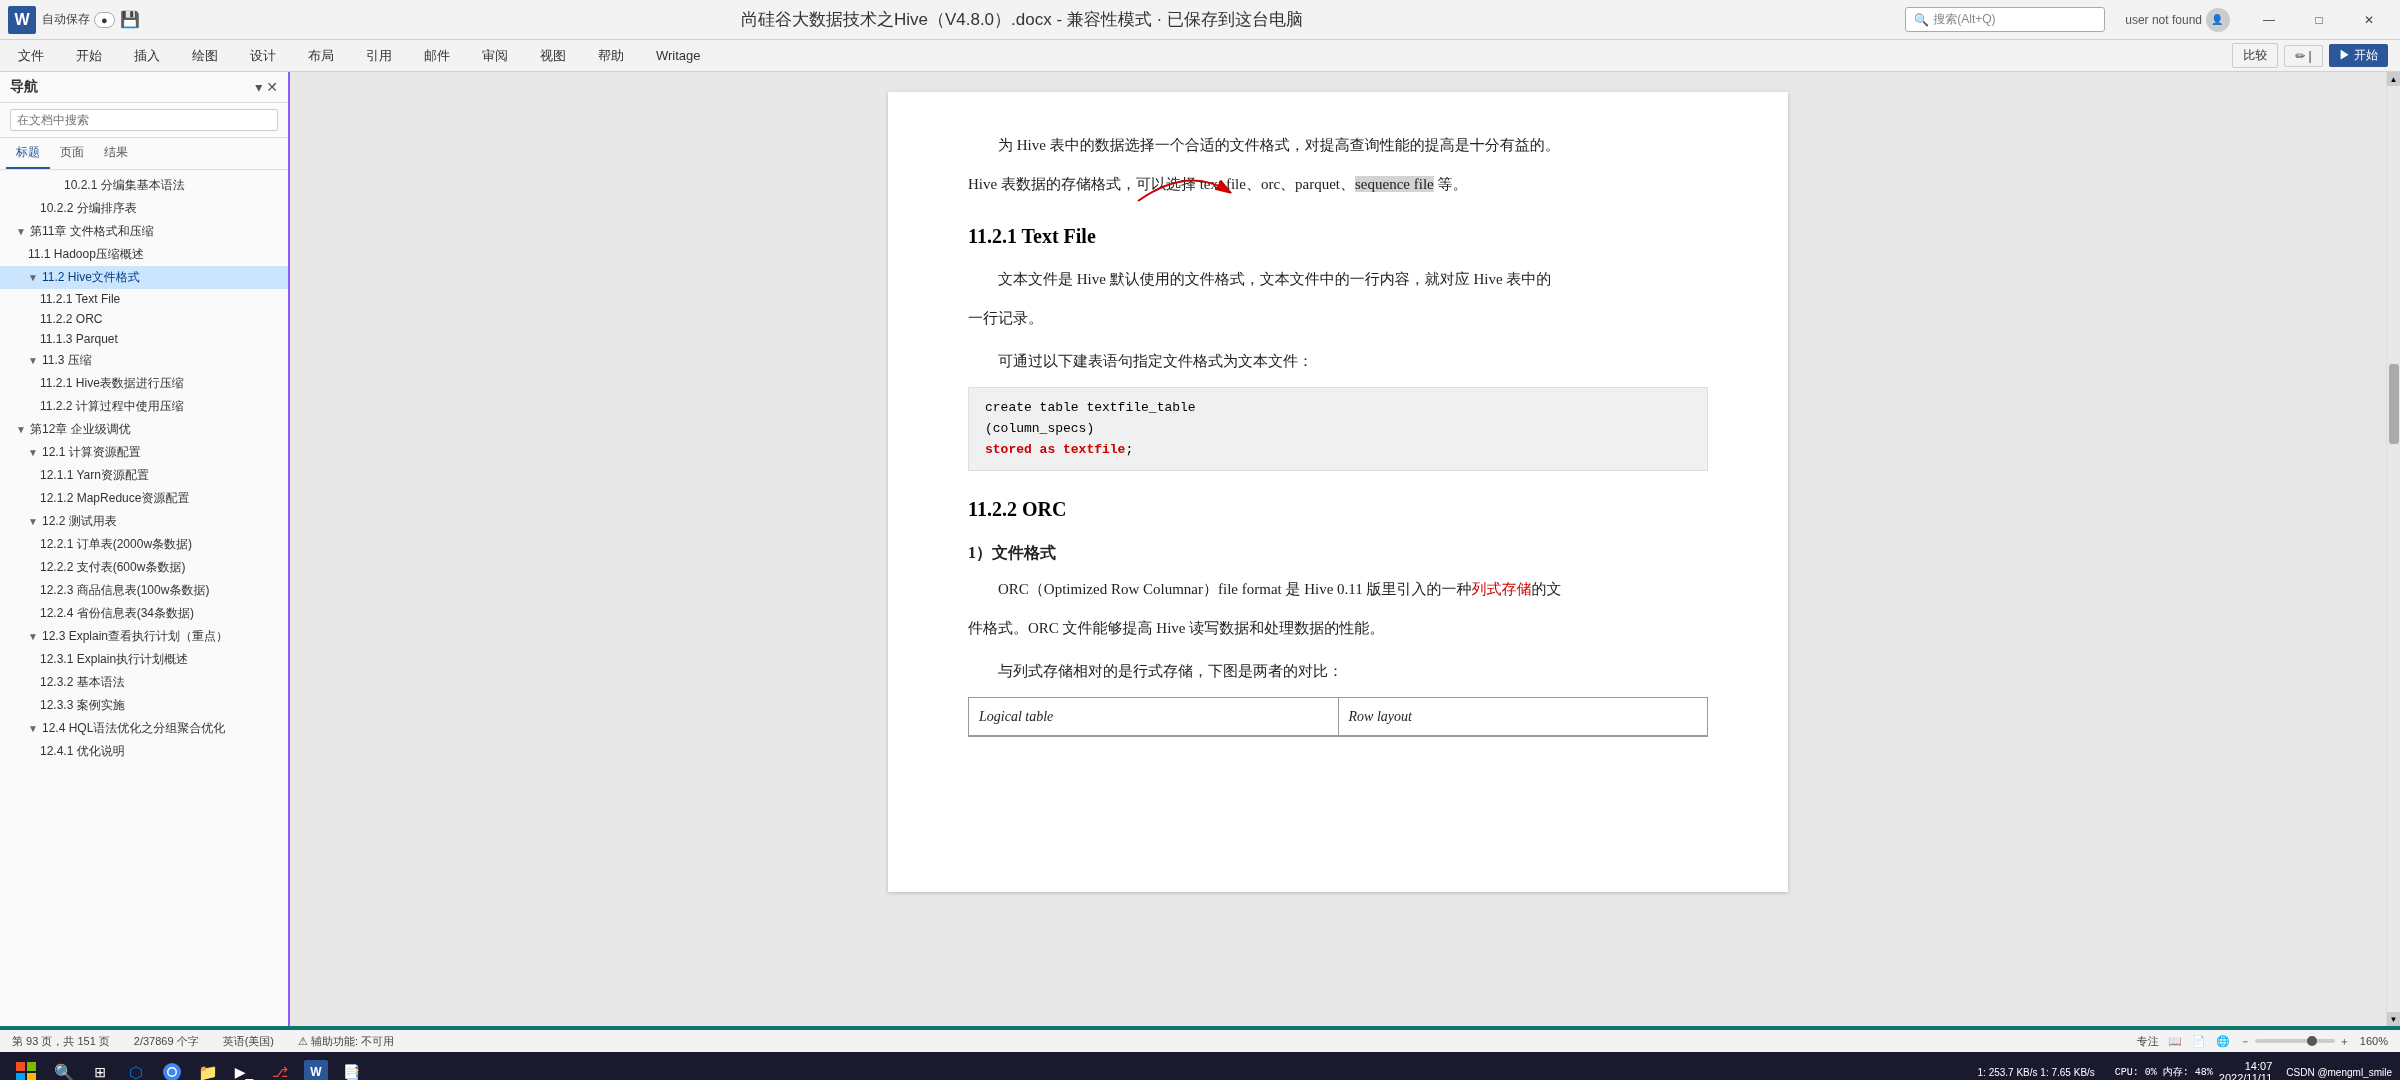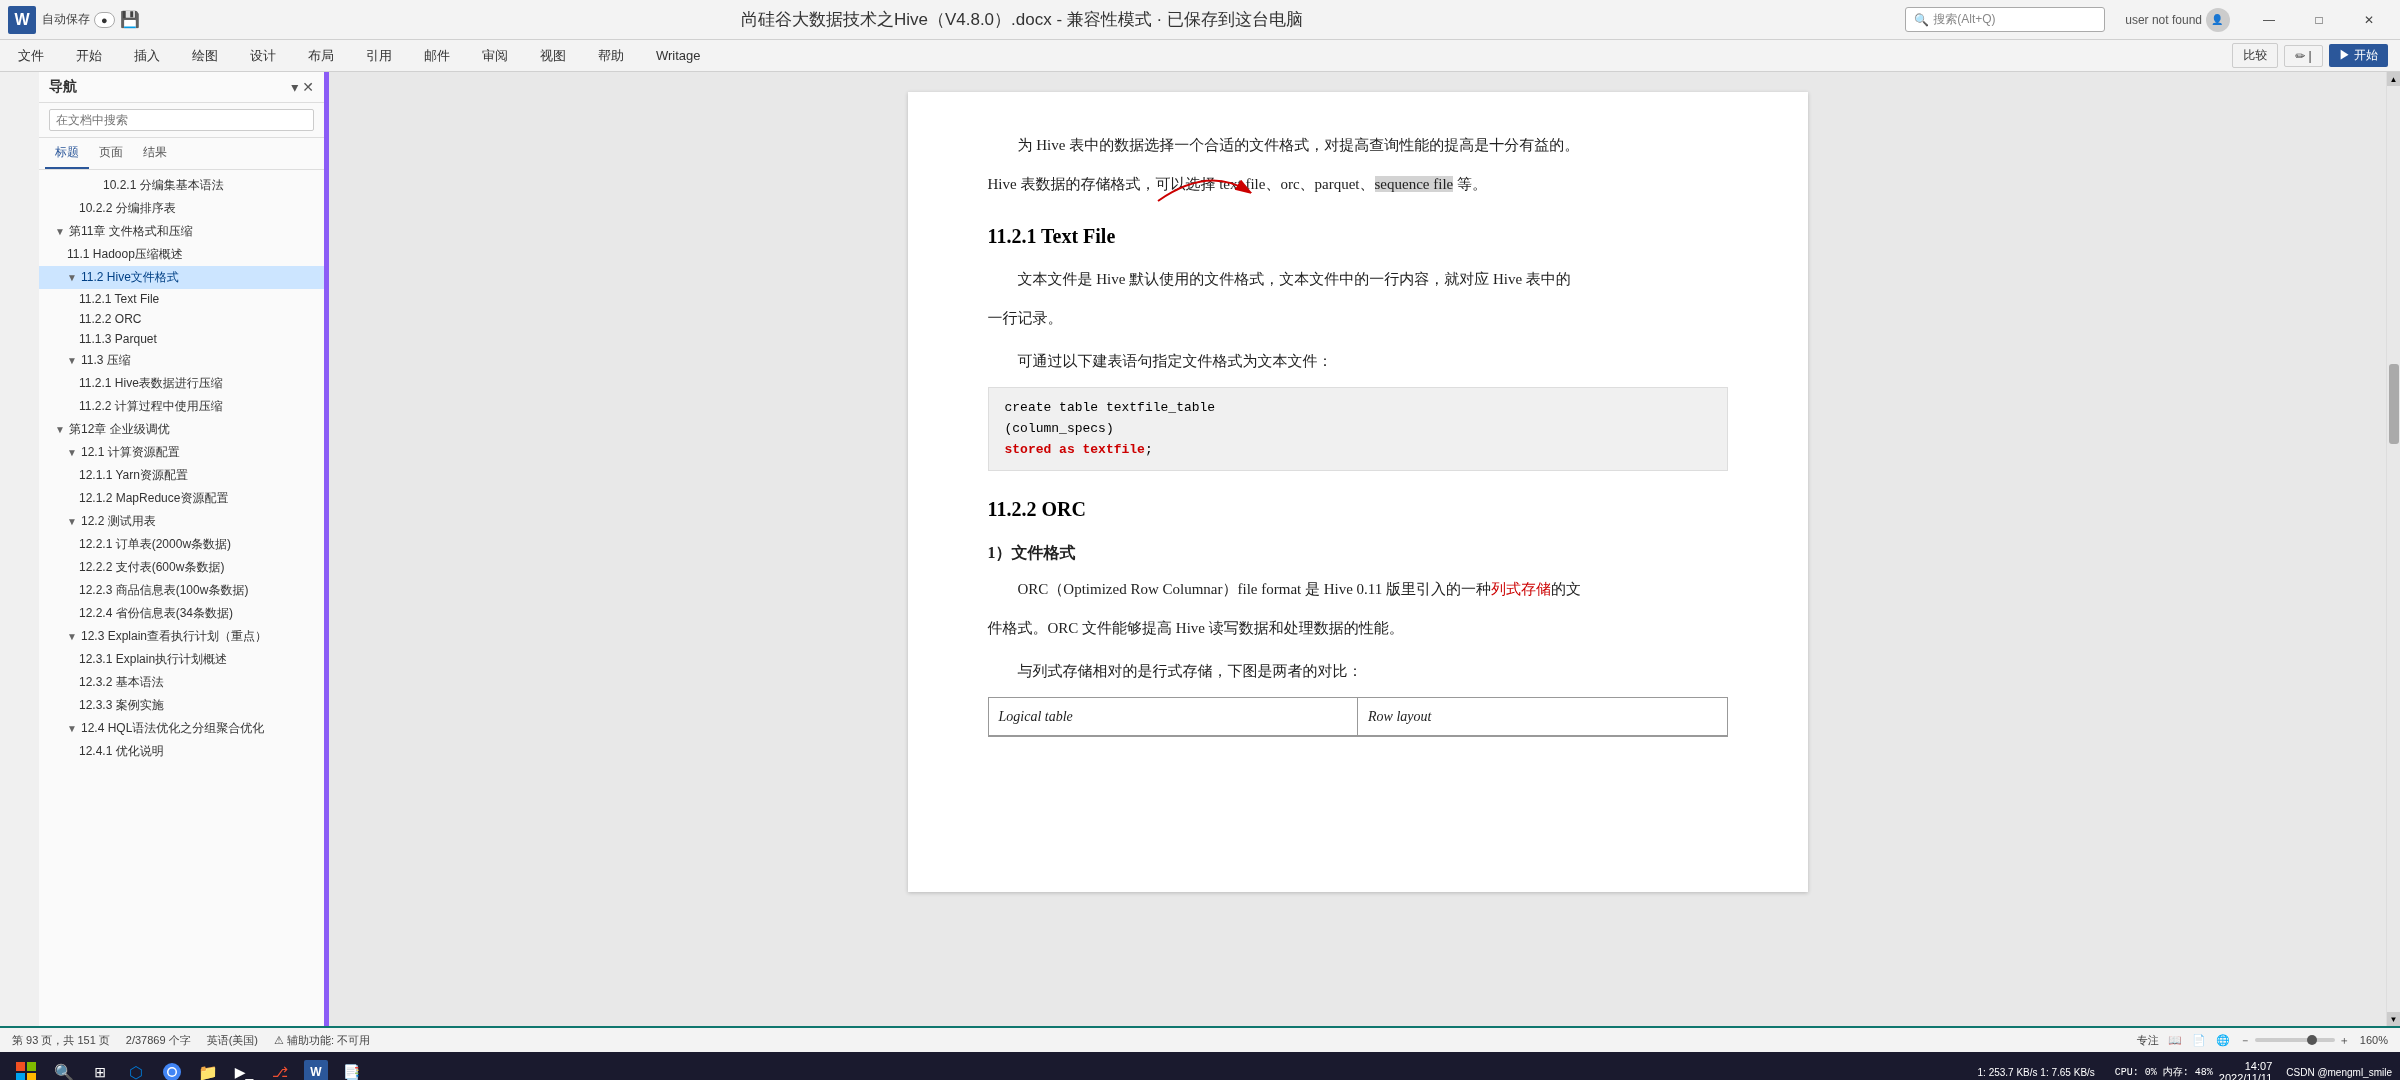--- a/index.html
+++ b/index.html
@@ -152,26 +152,25 @@
     
     .main-layout {
       display: flex;
       height: calc(1080px - 40px - 32px - 28px - 26px);
     }
 
     
     .sidebar {
       width: 290px;
       background: #fafafa;
-      border-right: 5px solid #8b5cf6;
+      border-right: 2px solid #8b5cf6;
       display: flex;
       flex-direction: column;
       height: 100%;
       overflow: hidden;
-      margin-left: 39px;
     }
     .sidebar-header {
       display: flex;
       align-items: center;
       justify-content: space-between;
       padding: 6px 10px;
       border-bottom: 1px solid #ddd;
     }
     .sidebar-title {
       font-size: 14px;
@@ -273,27 +272,27 @@
       align-items: center;
     }
     .scrollbar-btn { width: 14px; height: 14px; background: #ccc; display: flex; align-items: center; justify-content: center; font-size: 8px; cursor: pointer; }
     .scrollbar-track { flex: 1; width: 14px; background: #e8e8e8; position: relative; }
     .scrollbar-thumb { width: 10px; height: 80px; background: #aaa; border-radius: 3px; position: absolute; top: 30%; left: 2px; }
 
     
     .status-bar {
       height: 26px;
       background: #f3f3f3;
-      border-top: 2px solid #0f766e;
+      border-top: 4px solid #0f766e;
       display: flex;
       align-items: center;
       padding: 0 12px;
       font-size: 11px;
       color: #444;
-      gap: 16px;
+      gap: 24px;
     }
     .status-right {
       margin-left: auto;
       display: flex;
       align-items: center;
       gap: 10px;
     }
     .zoom-slider {
       display: flex;
       align-items: center;

